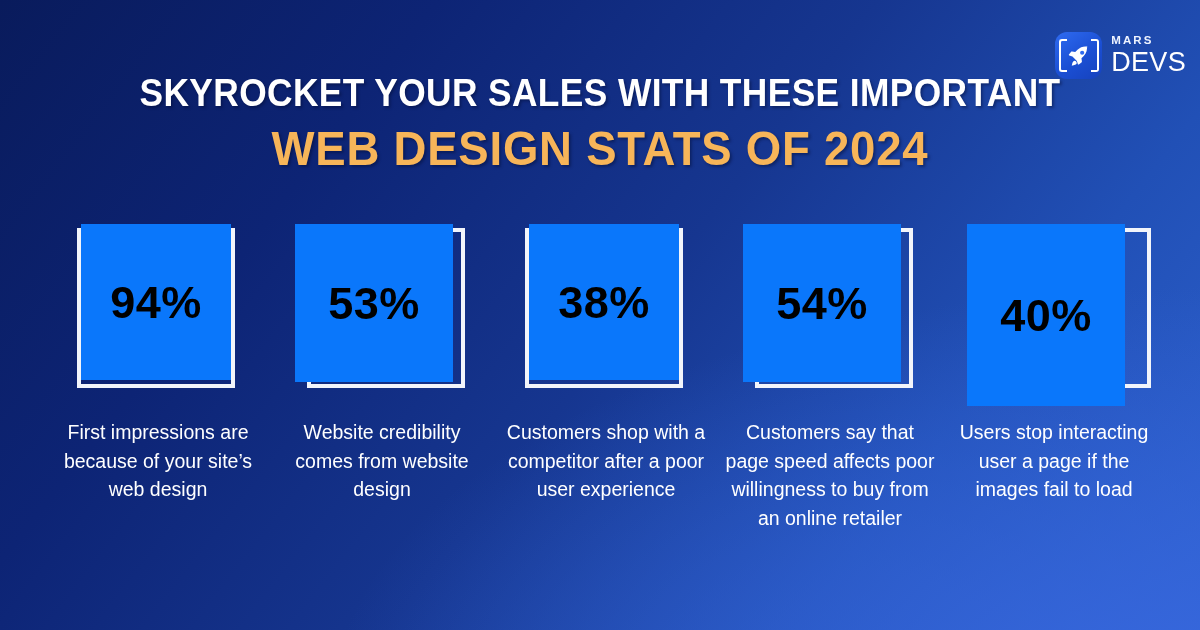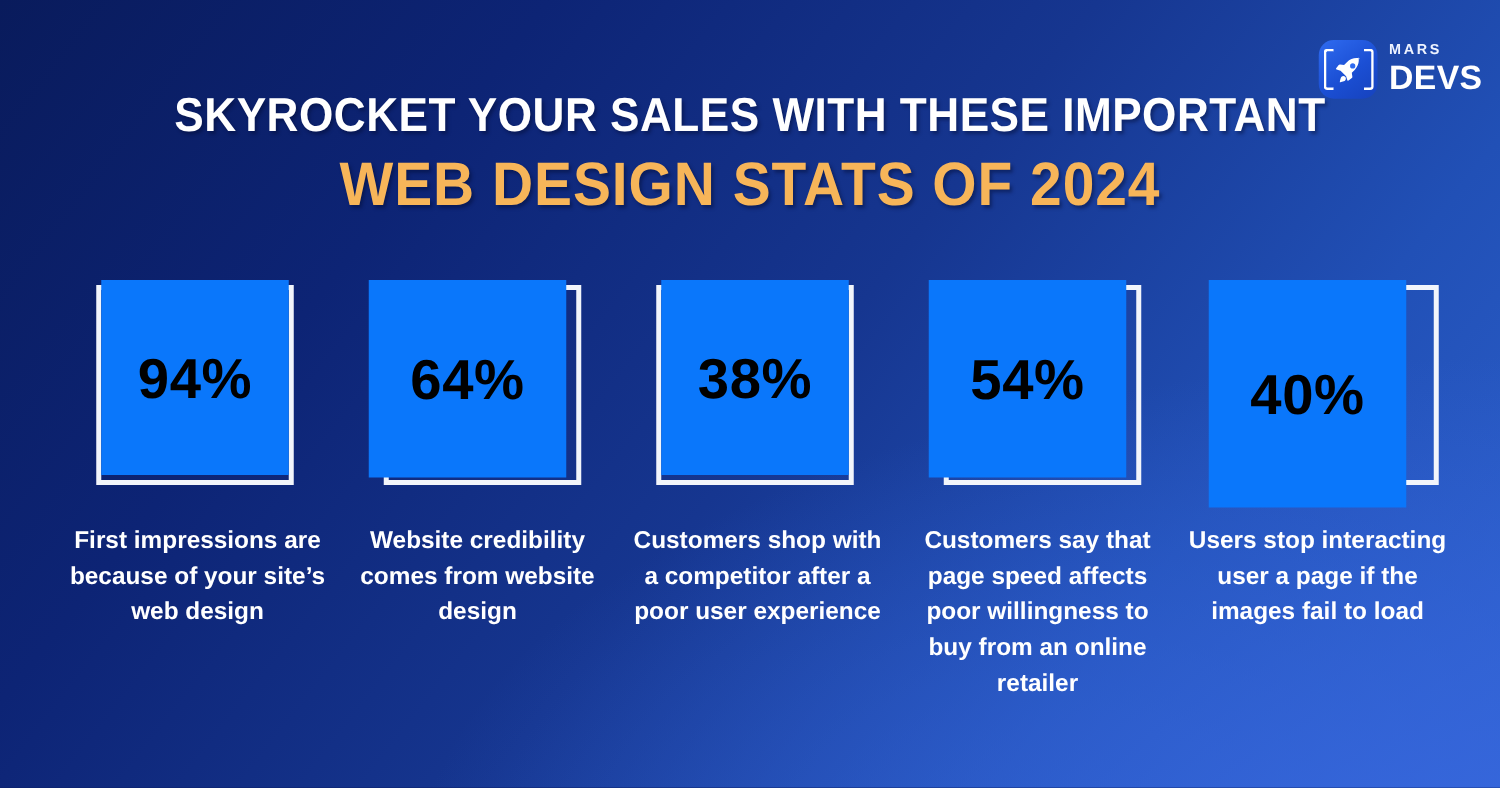--- a/index.html
+++ b/index.html
@@ -60,21 +60,21 @@
   .logo-words { display:flex; flex-direction:column; line-height:1; }
   .logo-mars {
     font-size:11.5px;
     font-weight:bold;
     letter-spacing:2.1px;
     color:#eef3ff;
     margin-bottom:2px;
   }
   .logo-devs {
     font-size:27px;
-    font-weight:bold;
+    font-weight:normal;
     letter-spacing:0.3px;
     color:#ffffff;
   }
 
   
   #headline {
     position:absolute;
     top:74px;
     left:0;
     width:1200px;
@@ -149,21 +149,21 @@
   .off-c .card-frame { left:26px; top:4px; }
   .off-c .card-fill  { left:0px;  top:0px; width:158px; height:182px; }
 
   .stat-caption {
     margin-top:22px;
     padding:0 6px;
     text-align:center;
     font-size:19.5px;
     line-height:1.47;
     color:#ffffff;
-    font-weight:bold;
+    font-weight:normal;
   }
 </style>
 </head>
 <body>
 
 <div id="poster">
 
   <div id="logo">
     <div class="logo-mark">
       <svg viewBox="0 0 32 32" aria-hidden="true">
@@ -192,21 +192,21 @@
           <span class="card-value">94%</span>
         </div>
       </div>
       <div class="stat-caption">First impressions are because of your site’s web design</div>
     </div>
 
     <div class="stat">
       <div class="card-wrap off-b">
         <div class="card-frame"></div>
         <div class="card-fill">
-          <span class="card-value">64%</span>
+          <span class="card-value">53%</span>
         </div>
       </div>
       <div class="stat-caption">Website credibility comes from website design</div>
     </div>
 
     <div class="stat">
       <div class="card-wrap off-a">
         <div class="card-frame"></div>
         <div class="card-fill">
           <span class="card-value">38%</span>

